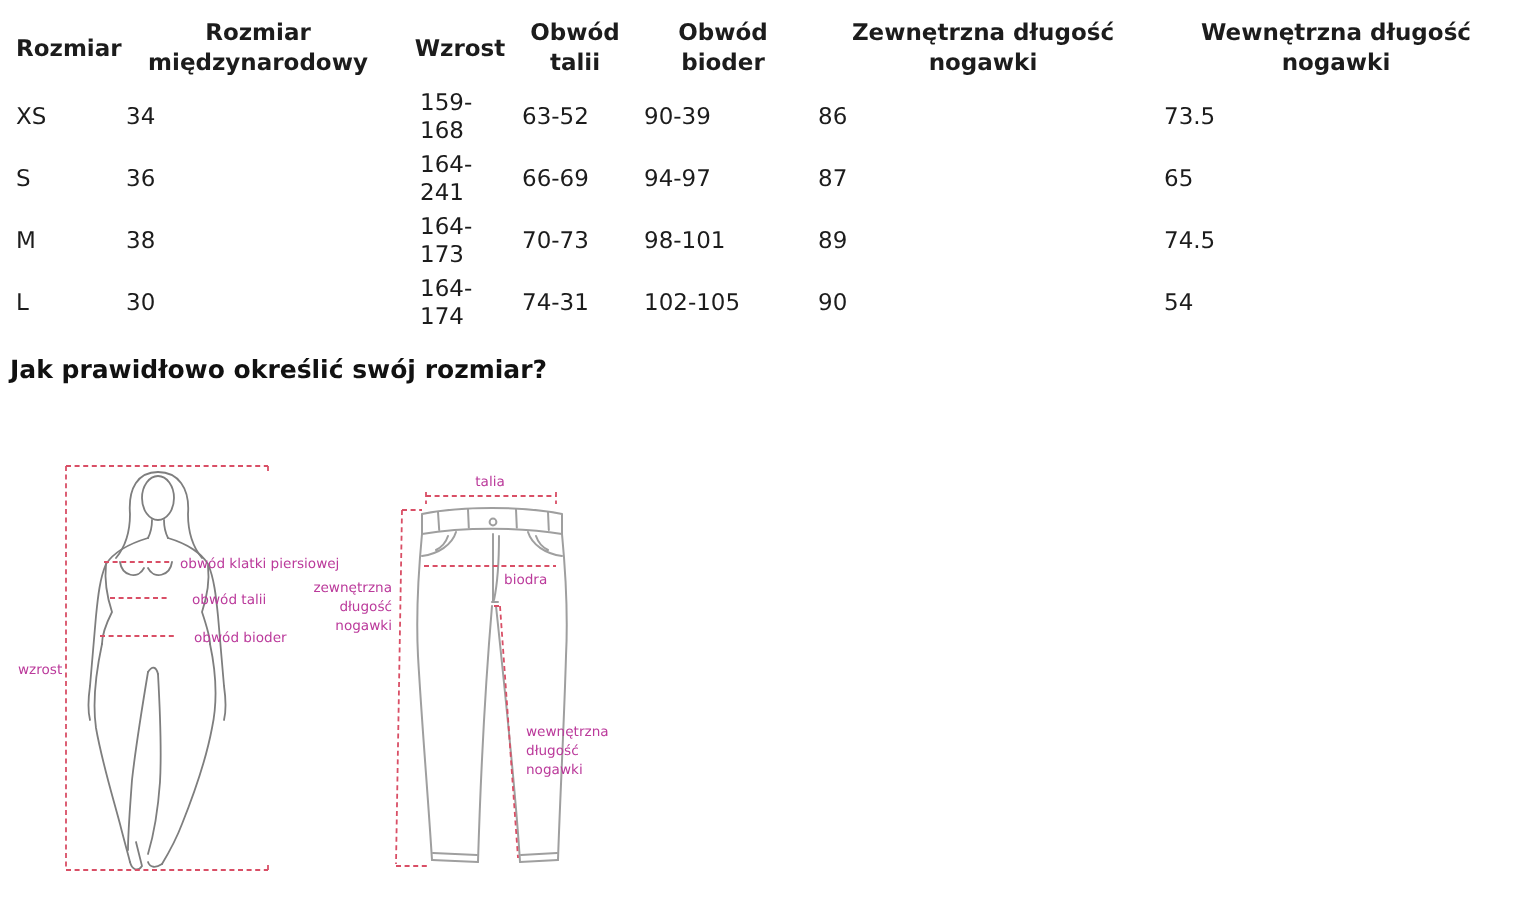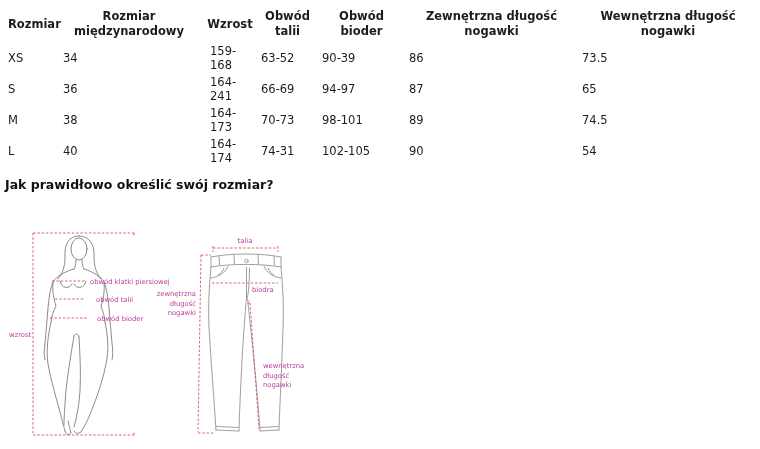--- a/index.html
+++ b/index.html
@@ -94,21 +94,21 @@
       <td class="c1">M</td>
       <td class="c2">38</td>
       <td class="c3"><span class="wrapnarrow">164-173</span></td>
       <td class="c4">70-73</td>
       <td class="c5">98-101</td>
       <td class="c6">89</td>
       <td class="c7">74.5</td>
     </tr>
     <tr>
       <td class="c1">L</td>
-      <td class="c2">40</td>
+      <td class="c2">30</td>
       <td class="c3"><span class="wrapnarrow">164-174</span></td>
       <td class="c4">74-31</td>
       <td class="c5">102-105</td>
       <td class="c6">90</td>
       <td class="c7">54</td>
     </tr>
   </tbody>
 </table>
 
 <h2 class="guide-heading">Jak prawidłowo określić swój rozmiar?</h2>

